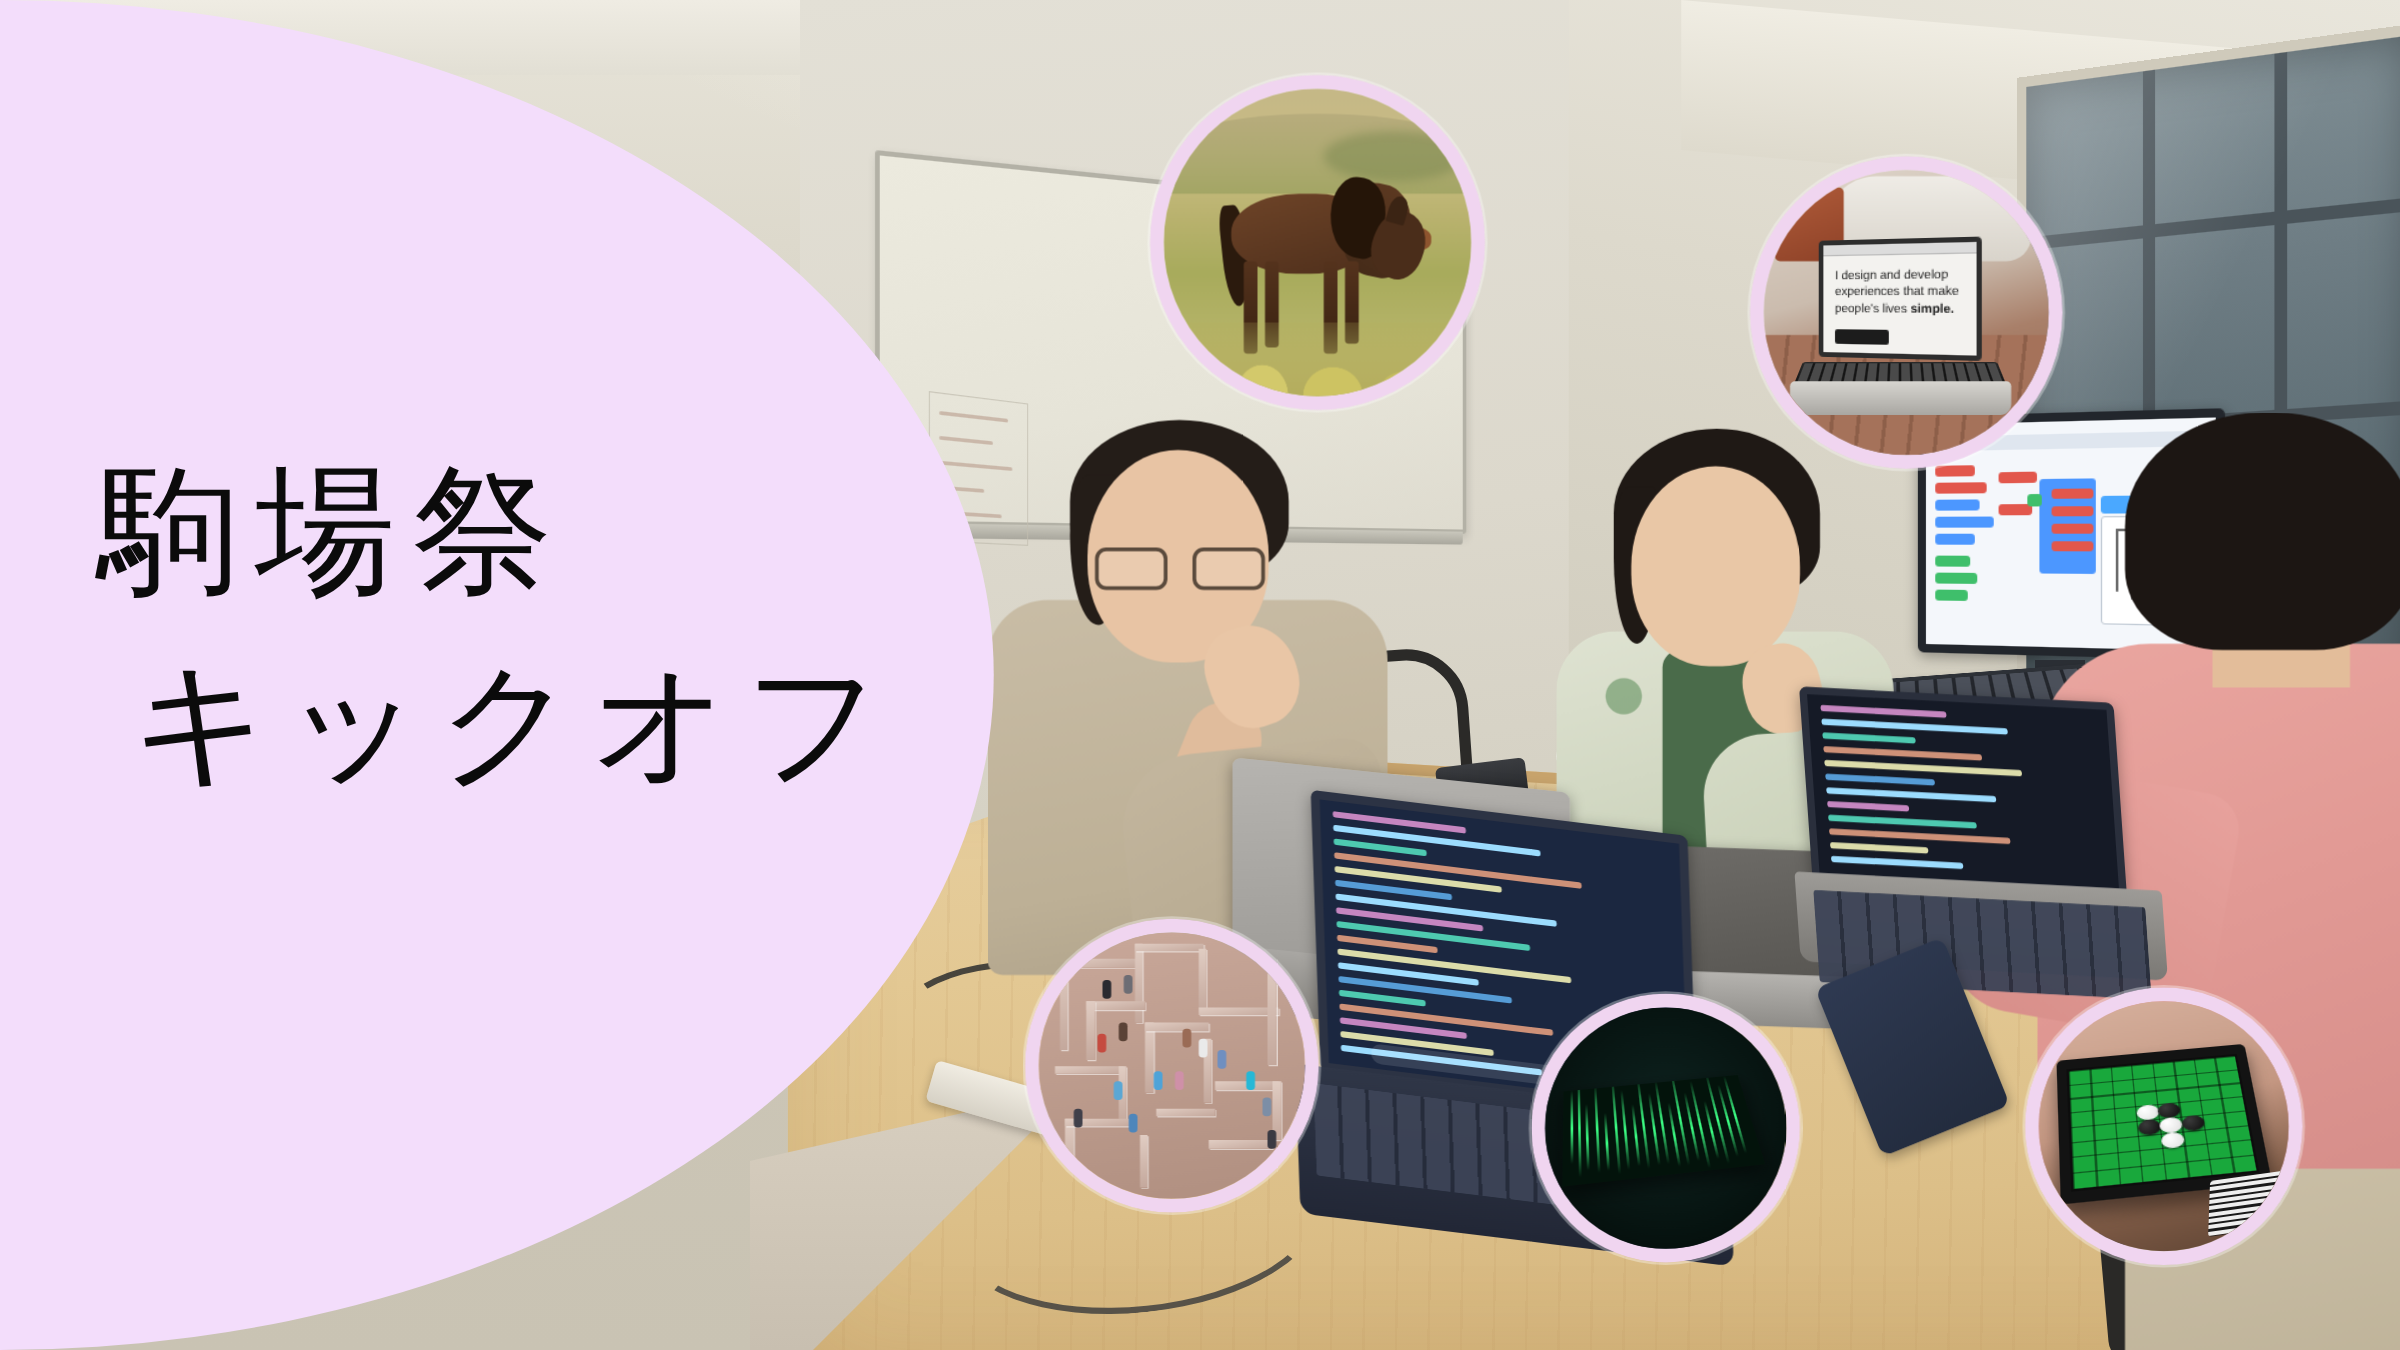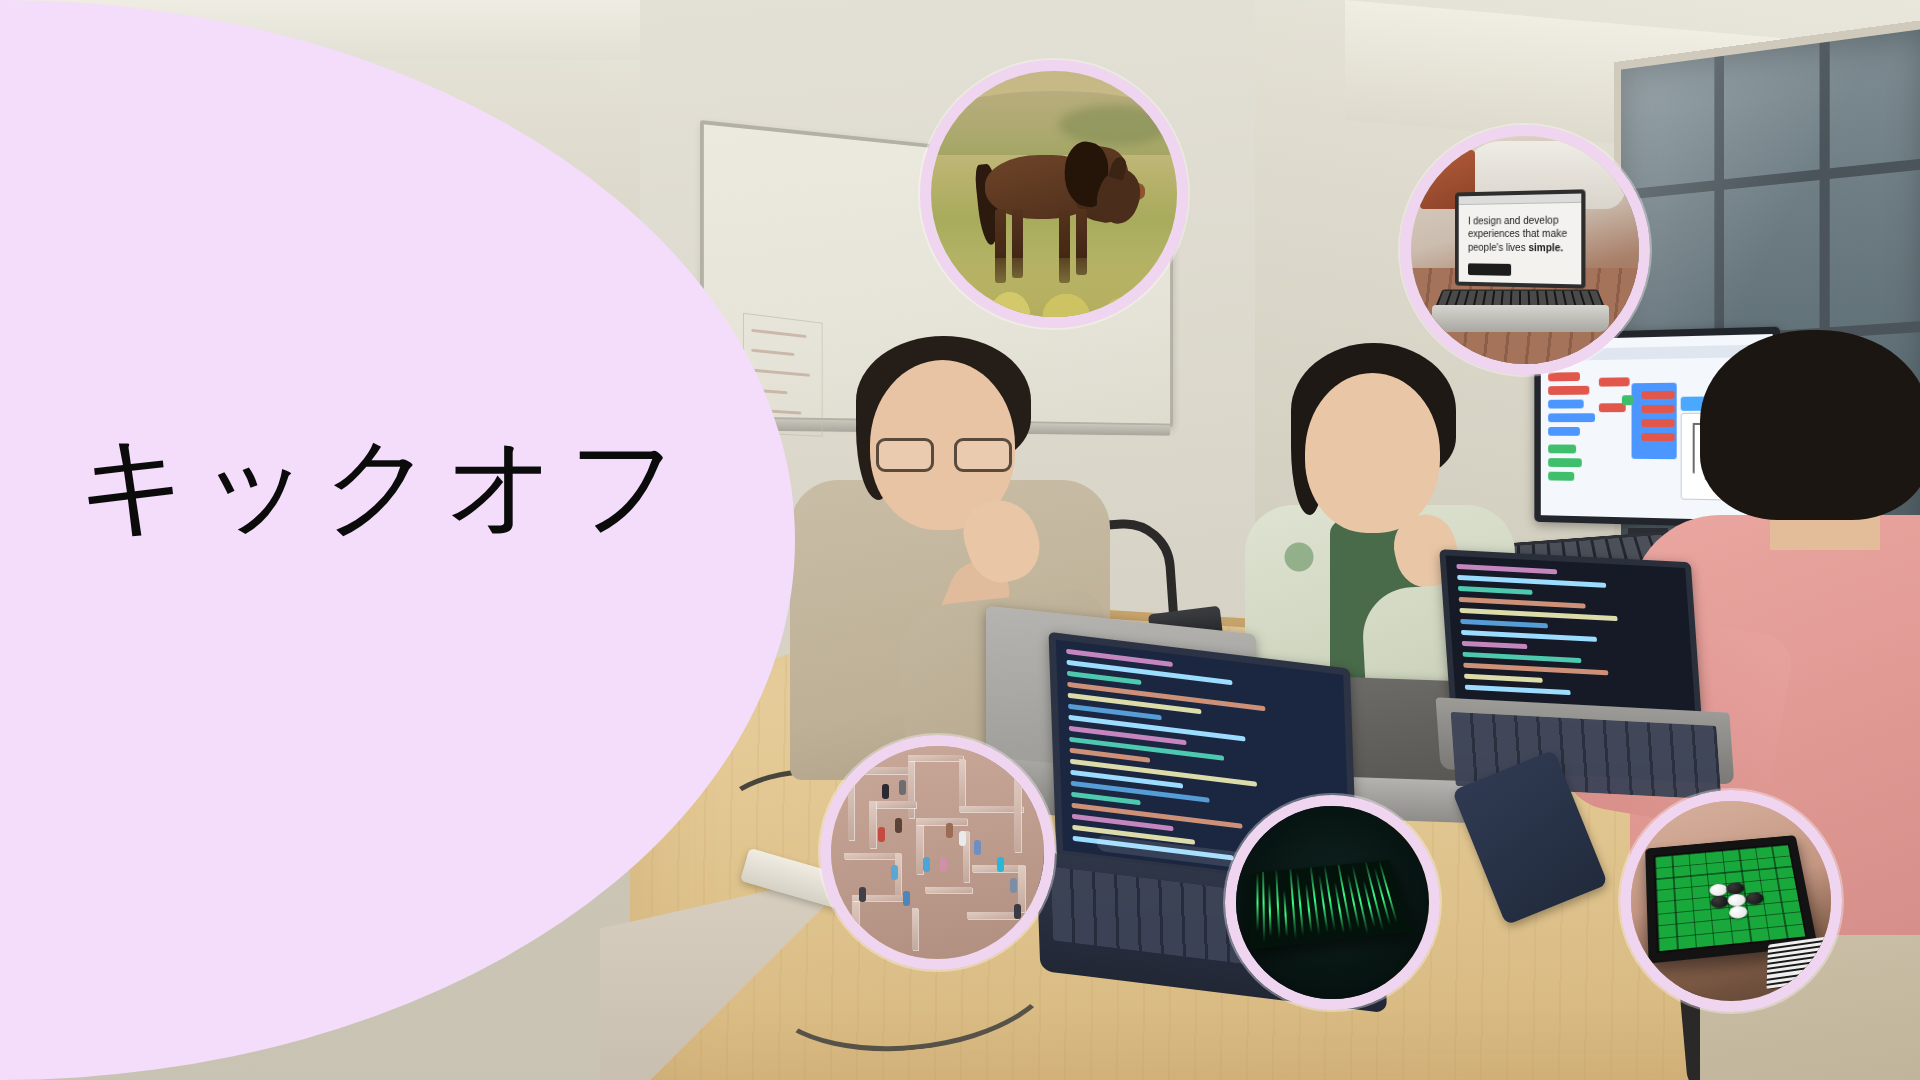--- a/index.html
+++ b/index.html
@@ -250,21 +250,21 @@
     position:absolute; left:78px; top:368px; width:640px;
   }
   .title-line {
     font-family:"DejaVu Sans","Liberation Sans",sans-serif;
     color:#0b0b0b;
     font-size:112px;
     line-height:1.02;
     letter-spacing:14px;
     font-weight:500;
   }
-  .title-line.l2 { margin-top:62px; font-size:108px; letter-spacing:12px; }
+  .title-line.l2 { margin-top:42px; font-size:108px; letter-spacing:12px;text-align:right; }
 
   
   .bubble {
     position:absolute;
     border-radius:50%;
     border:11px solid #f0d5f0;
     overflow:hidden;
     box-shadow:0 0 0 2px rgba(255,255,255,.35);
   }
   .bubble > .fill { position:absolute; inset:0; }
@@ -651,18 +651,19 @@
           <div class="ot-disc" style="left:50%;top:62.5%;background:radial-gradient(circle at 35% 30%,#fff,#ddd)"></div>
         </div>
       </div>
       <div class="ot-springs"></div>
     </div>
   </div>
 
   <div class="panel">
     <div class="panel-inner">
       <div class="title-wrap">
+        <div class="title-line l1">駒場祭</div>
         <div class="title-line l2">キックオフ</div>
       </div>
     </div>
   </div>
 
 </div>
 
 </body></html>

